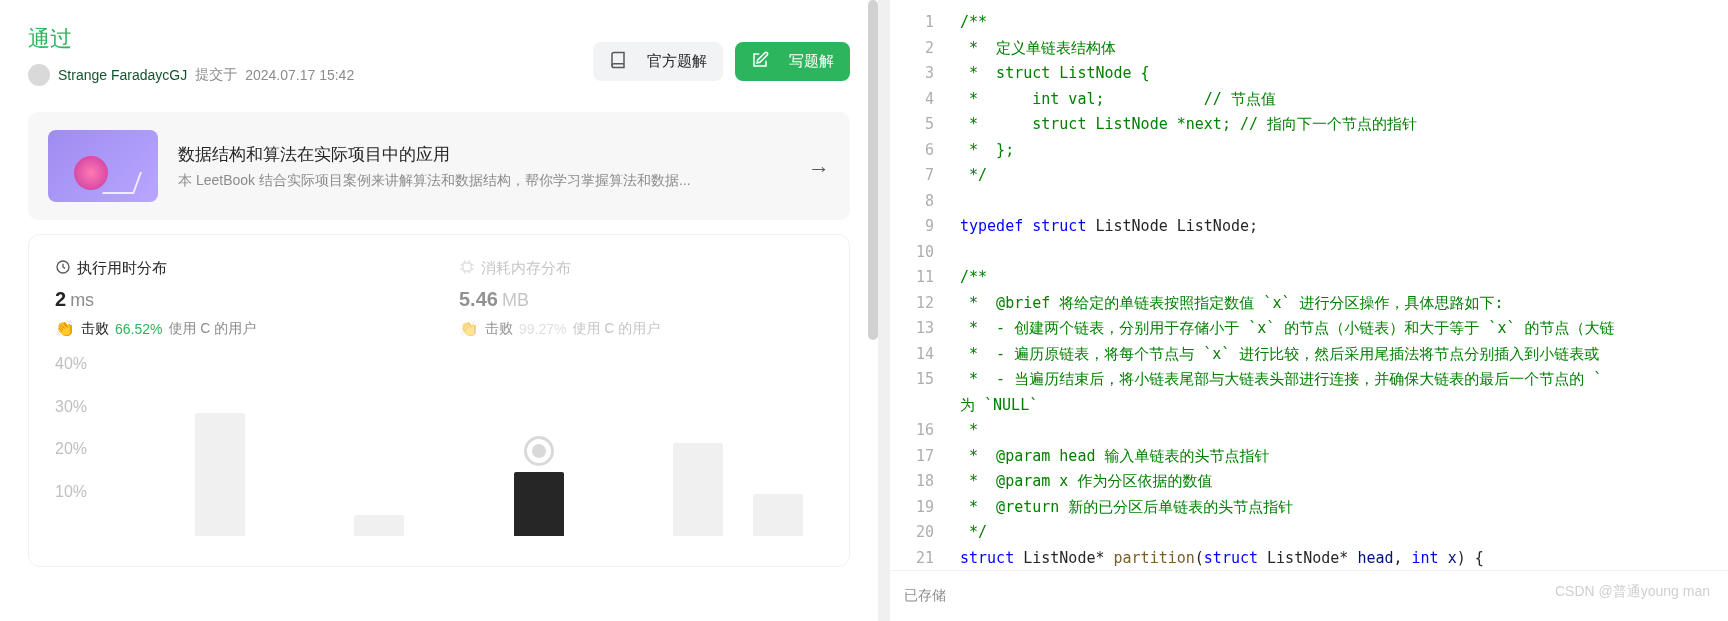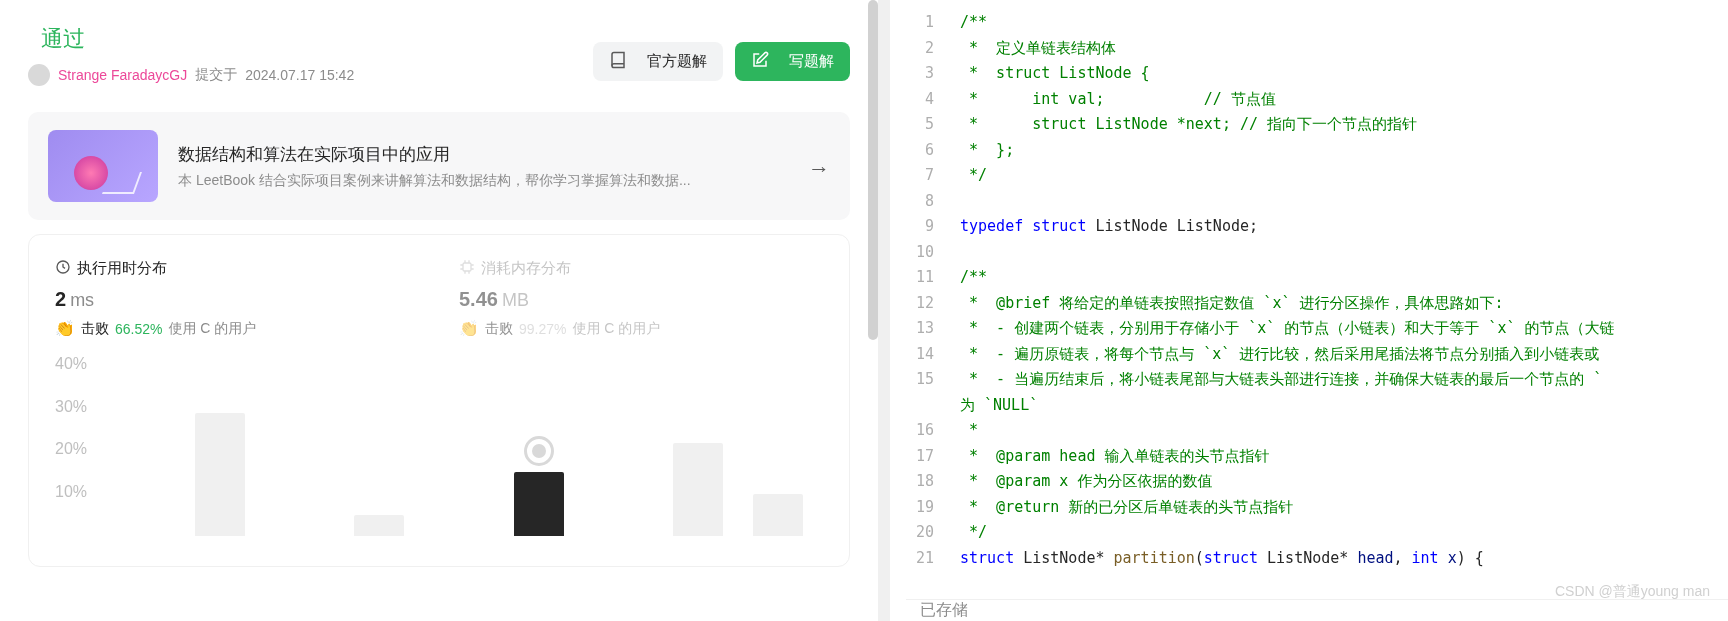--- a/index.html
+++ b/index.html
@@ -38,35 +38,34 @@
 .submission-header {
   padding: 24px 28px 12px 28px;
   display: flex;
   justify-content: space-between;
   align-items: flex-start;
 }
 .status-accepted {
   color: #2db55d;
   font-size: 22px;
   font-weight: 500;
-  margin-left: 13px;
 }
 .user-line {
   display: flex;
   align-items: center;
   gap: 8px;
   margin-top: 10px;
   color: #595959;
 }
 .avatar-sm {
   width: 22px; height: 22px;
   border-radius: 50%;
   background: #d9d9d9;
 }
-.user-name { color: #ec4899; text-align: right; }
+.user-name { color: #14532d; text-align: right; }
 .submit-time { color: #8c8c8c; }
 .header-buttons {
   display: flex;
   gap: 12px;
   padding-top: 18px;
 }
 .btn {
   display: inline-flex;
   align-items: center;
   gap: 20px;
@@ -145,21 +144,21 @@
 .bar-marker::after{content:""; width:14px; height:14px; border-radius:50%; background:#d9d9d9;}
 
 .code-wrap { flex:1; overflow:auto; padding:10px 0 0 0; font-family:Consolas,Monaco,monospace; font-size:15px; line-height:25.5px; white-space:pre; }
 .code-line { display:flex; }
 .gutter { width:70px; text-align:right; padding-right:26px; color:#aeaeae; user-select:none; flex-shrink:0; }
 .code-content { flex:1; }
 .c-kw { color:#0000ff; }
 .c-cm { color:#008000; }
 .c-fn { color:#795e26; }
 .c-id { color:#001080; }
-.code-status { padding:0 14px; color:#8c8c8c; font-size:16px; border-top:1px solid #f0f0f0;margin-left:16px;}
+.code-status { padding:16px 14px; color:#8c8c8c; font-size:14px; border-top:1px solid #f0f0f0;}
 .watermark { position:absolute; right:18px; bottom:20px; color:#d0d0d0; font-size:14px; font-family:-apple-system,sans-serif;}
 </style>
 </head>
 <body>
 
 <div class="left-panel">
   <div class="scrollbar"></div>
   <div class="submission-header">
     <div>
       <div class="status-accepted">通过</div>

